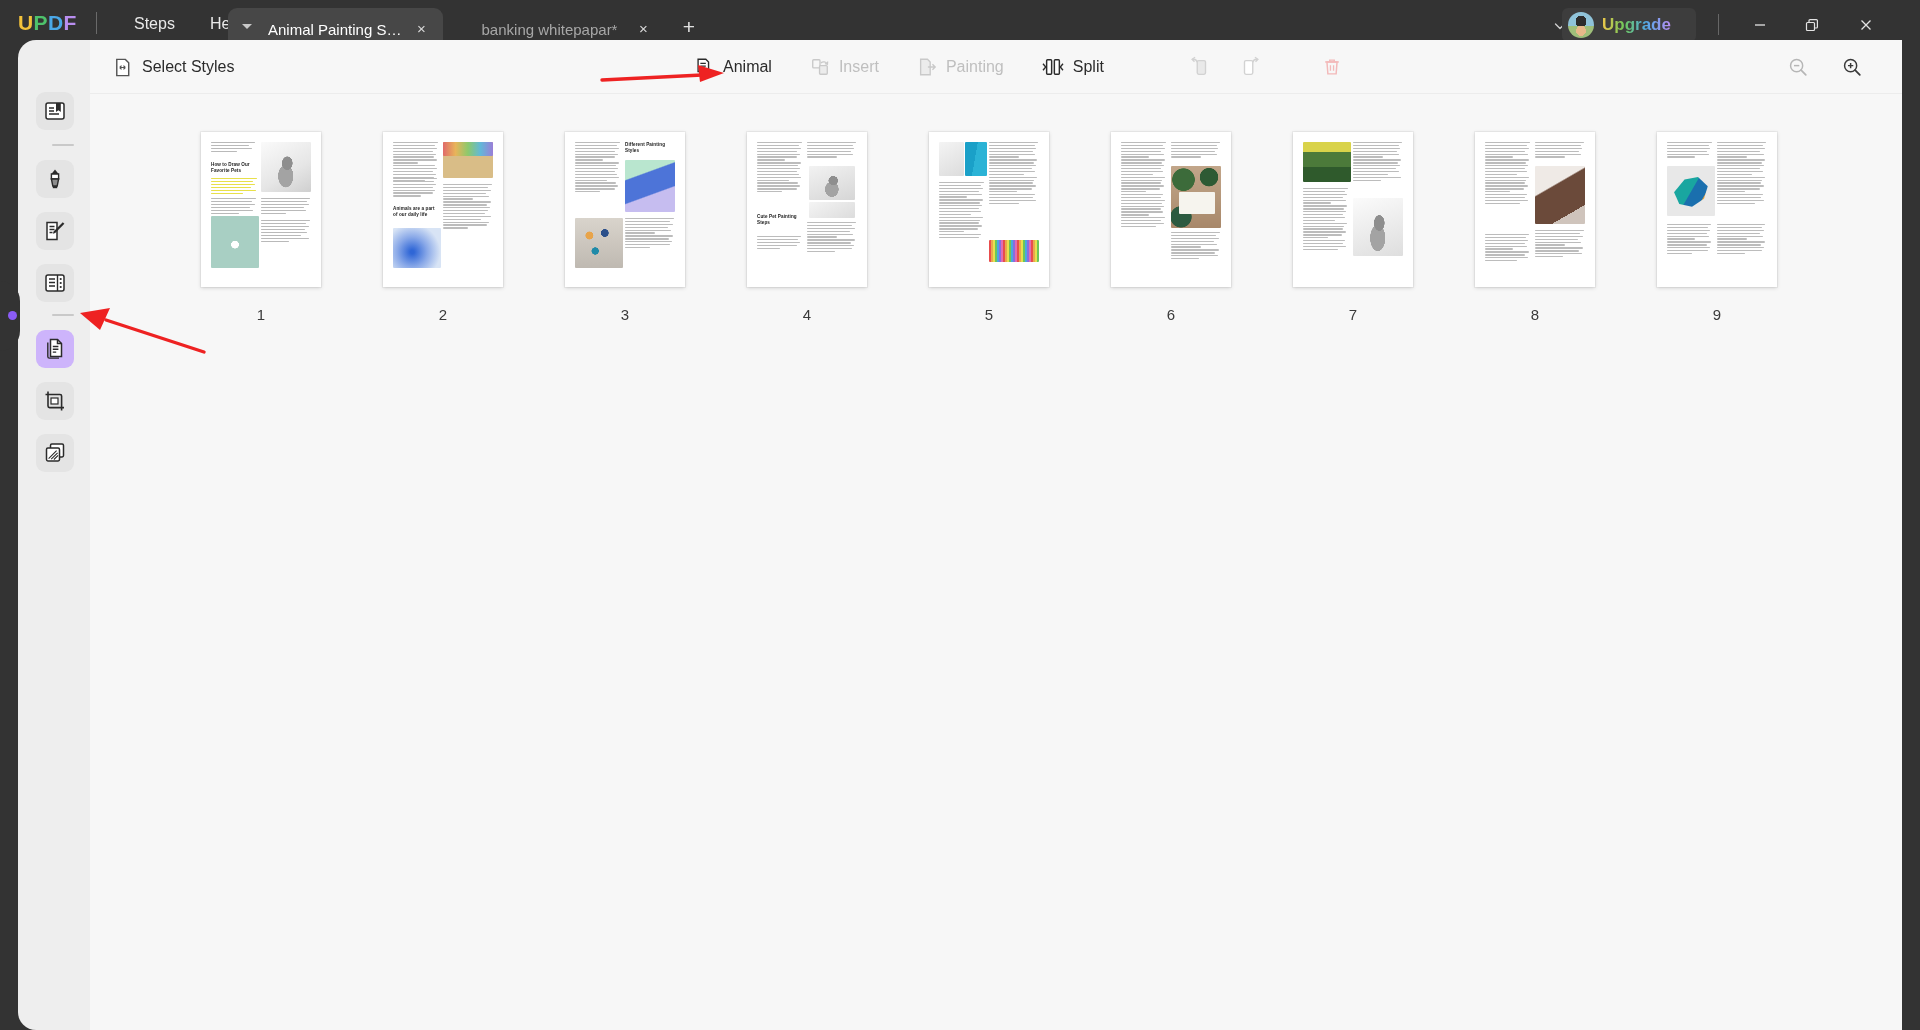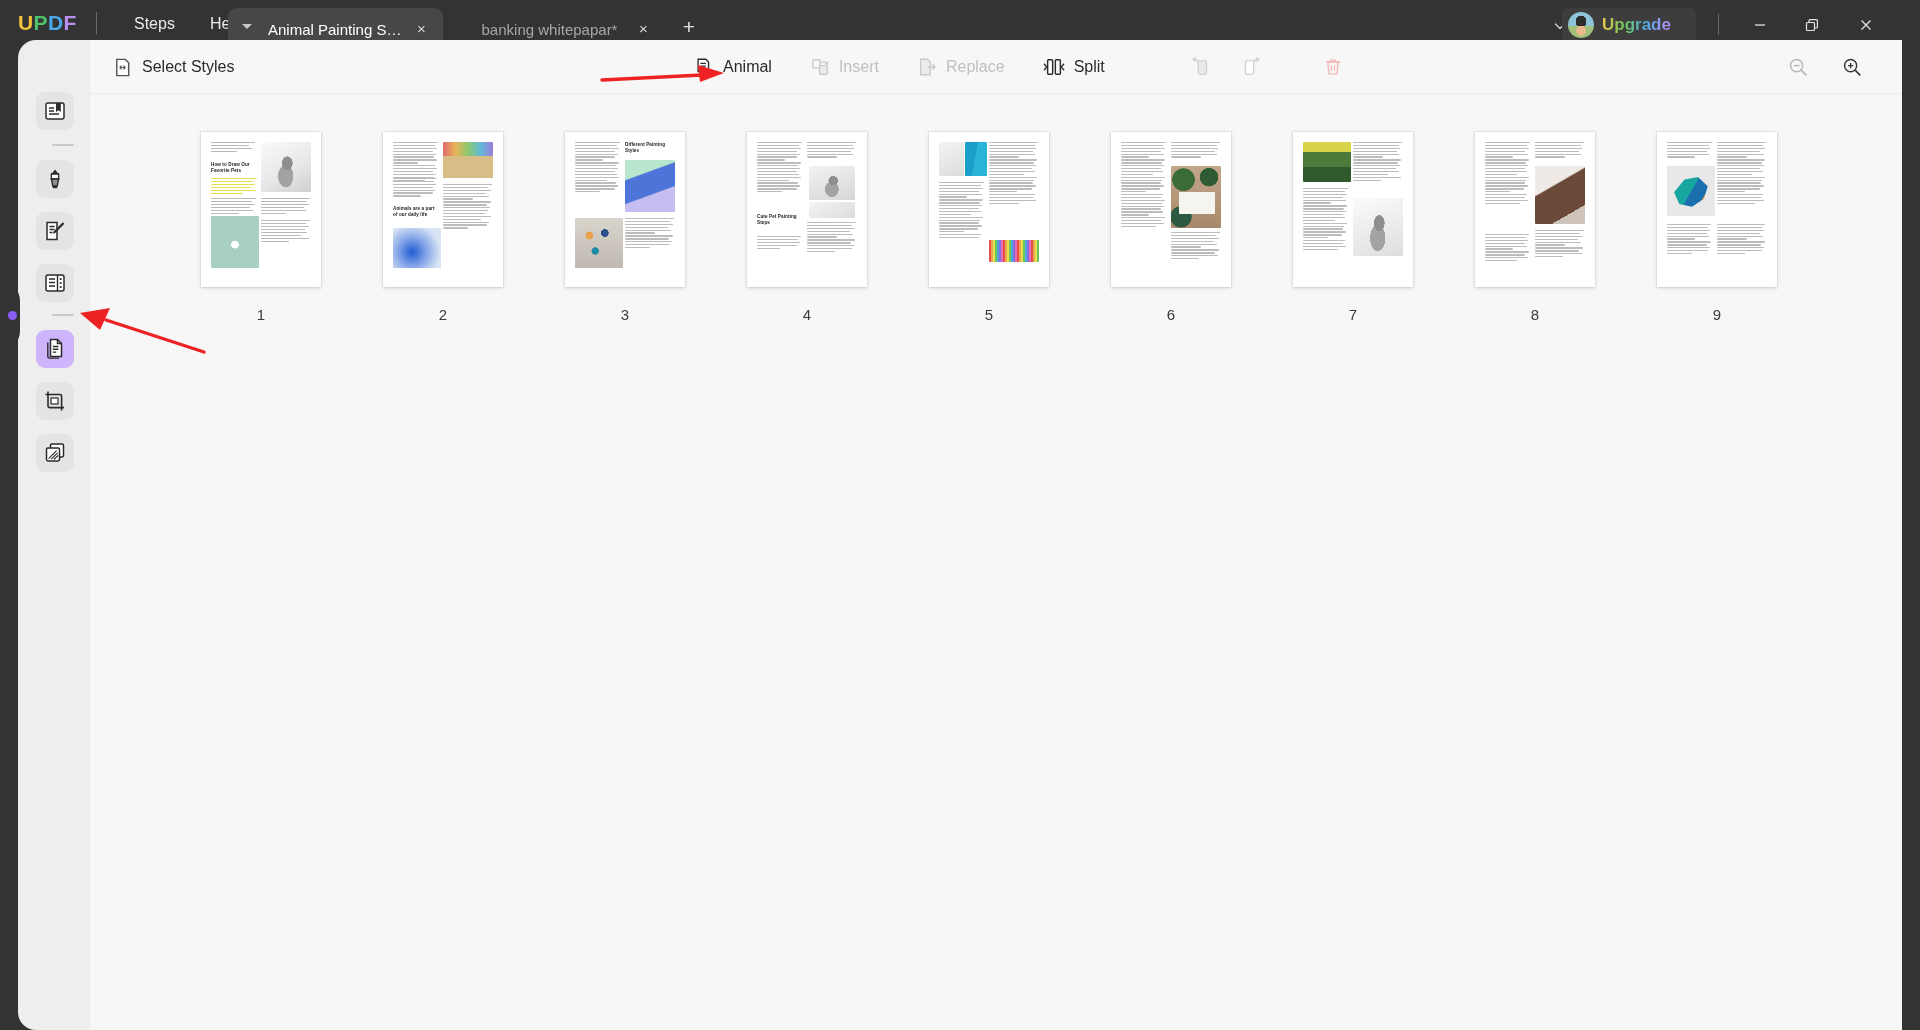--- a/index.html
+++ b/index.html
@@ -422,21 +422,21 @@
           <path d="M19.4 5 l-.2 3 -2.8-.6" fill="none" stroke="#c9c9c9" stroke-width="1.4"></path>
         </svg>
         <span>Insert</span>
       </div>
 
       <div class="tool-btn disabled">
         <svg width="20" height="20" viewBox="0 0 22 22">
           <path d="M4 2.5 h7.5 l3 3 V19.5 H4 Z" fill="#ececec" stroke="#c9c9c9" stroke-width="1.5"></path>
           <path d="M12 11 h7.5 M17 8 l3 3 -3 3" fill="none" stroke="#c9c9c9" stroke-width="1.5"></path>
         </svg>
-        <span>Replace</span>
+        <span>Painting</span>
       </div>
 
       <div class="tool-btn">
         <svg width="22" height="20" viewBox="0 0 24 22">
           <rect x="5" y="3" width="5.5" height="16" rx="1" fill="#fff" stroke="#2b2b2b" stroke-width="1.6"></rect>
           <rect x="13.5" y="3" width="5.5" height="16" rx="1" fill="#fff" stroke="#2b2b2b" stroke-width="1.6"></rect>
           <path d="M1 7.5 l3 3.5 -3 3.5" fill="none" stroke="#2b2b2b" stroke-width="1.5"></path>
           <path d="M23 7.5 l-3 3.5 3 3.5" fill="none" stroke="#2b2b2b" stroke-width="1.5"></path>
         </svg>
         <span>Split</span>

